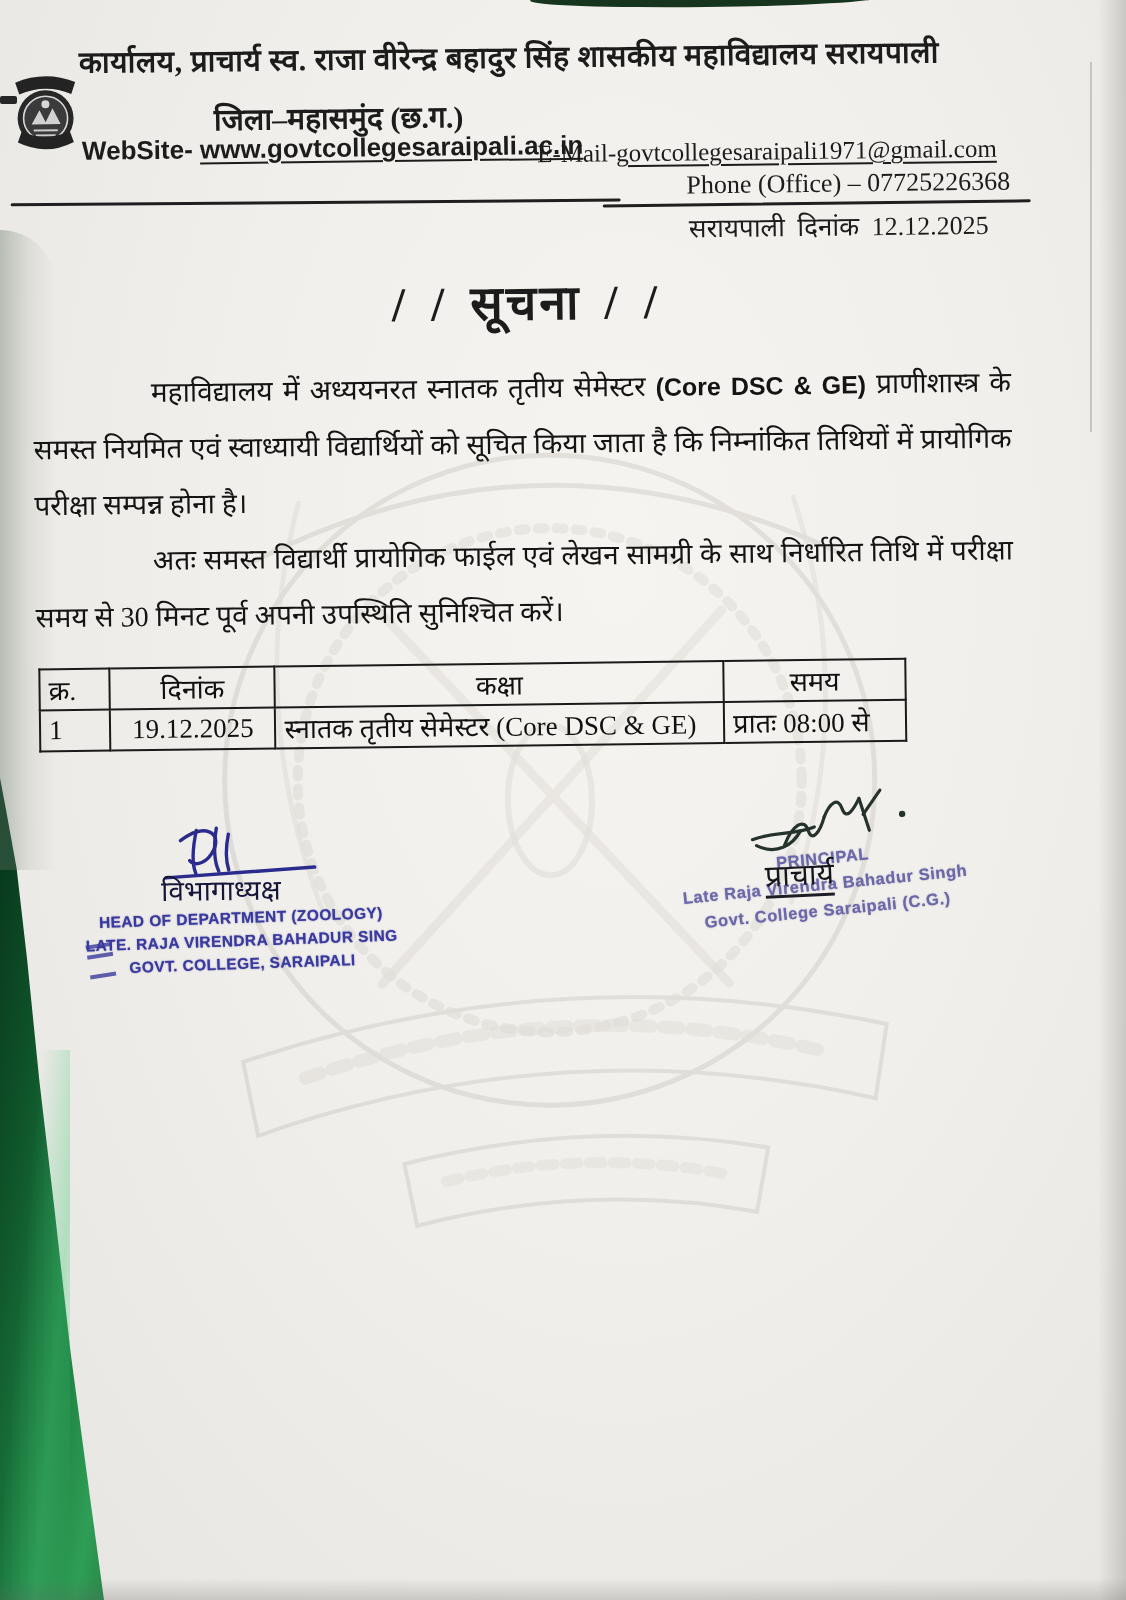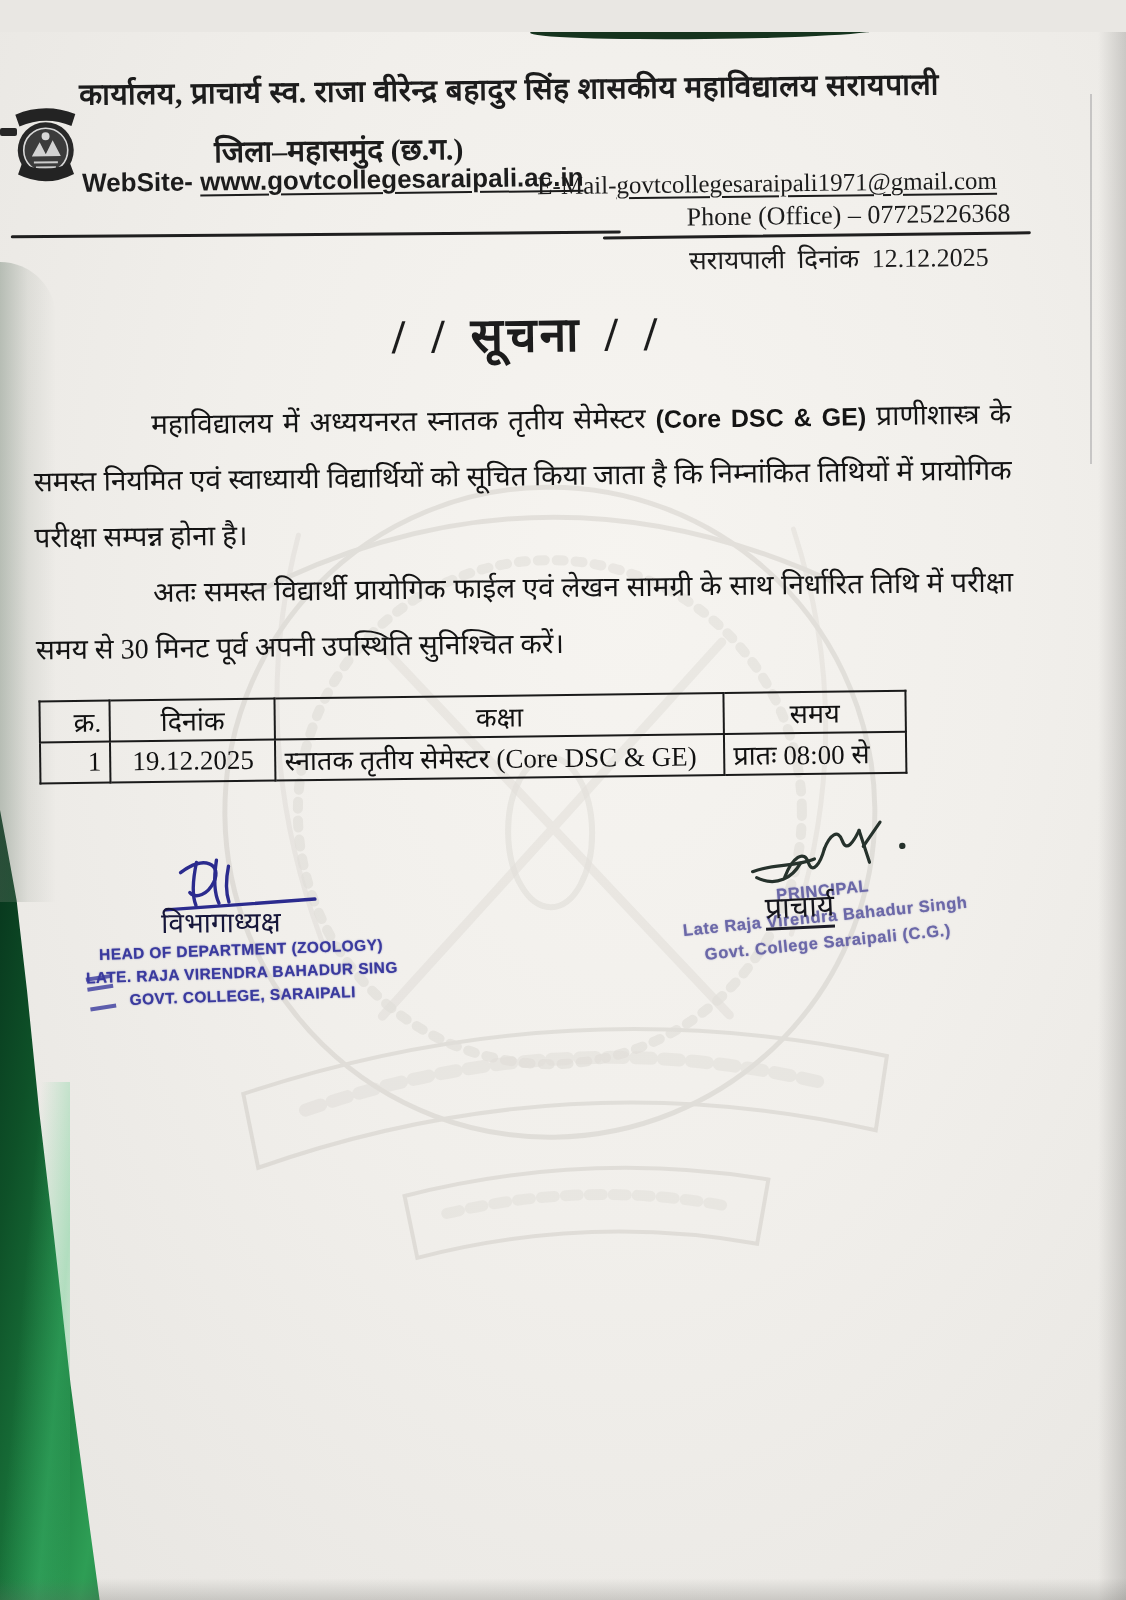--- a/index.html
+++ b/index.html
@@ -7,21 +7,20 @@
     width:1126px;height:1600px;overflow:hidden;
     background:#e9e7e3;
     font-family:"Liberation Serif", serif;
     color:#1c1c1c;
     position:relative;
   }
   .photo{
     position:absolute;inset:0;overflow:hidden;
     background:
       radial-gradient(ellipse at 55% 35%, #f6f4f0 0%, #f1efeb 45%, #e7e5e1 100%);
-    margin-top: 32px;
   }
   
   .bg-green-left{
     position:absolute;left:0;top:778px;width:104px;height:822px;
     background:linear-gradient(100deg,#07331c 0%,#0e5128 30%,#1b7a3e 62%,#2e9e55 88%,#27894a 100%);
     clip-path:polygon(0 0,6% 4%,16% 11%,26% 22%,38% 37%,52% 52%,68% 70%,86% 87%,100% 100%,0 100%);
   }
   .bg-green-left-hi{
     position:absolute;left:0;top:1050px;width:70px;height:550px;
     background:linear-gradient(95deg,rgba(0,0,0,0) 35%,rgba(70,200,120,.35) 70%,rgba(0,0,0,0) 95%);
@@ -93,21 +92,21 @@
   .latin-bold{font-family:"Liberation Sans", sans-serif;font-weight:bold;font-size:25px;}
 
   
   .notice-table{
     position:absolute;top:662px;left:38px;width:868px;border-collapse:collapse;
     font-size:27px;color:#111;
   }
   .notice-table th,.notice-table td{
     border:2.5px solid #1a1a1a;padding:1px 8px;height:34px;font-weight:normal;
   }
-  .col-sno{width:55px;text-align:right;}
+  .col-sno{width:55px;text-align:left;}
   .col-date{width:150px;text-align:center;}
   .col-class{width:470px;text-align:center;}
   .col-class-data{text-align:left;padding-left:12px;}
   .col-time{width:175px;text-align:center;}
   .col-time-data{text-align:left;padding-left:10px;}
 
   
   .sig-left-svg{position:absolute;top:816px;left:160px;}
   .hod-title{position:absolute;top:866px;left:158px;font-size:28px;color:#16163a;}
   .hod-stamp{

